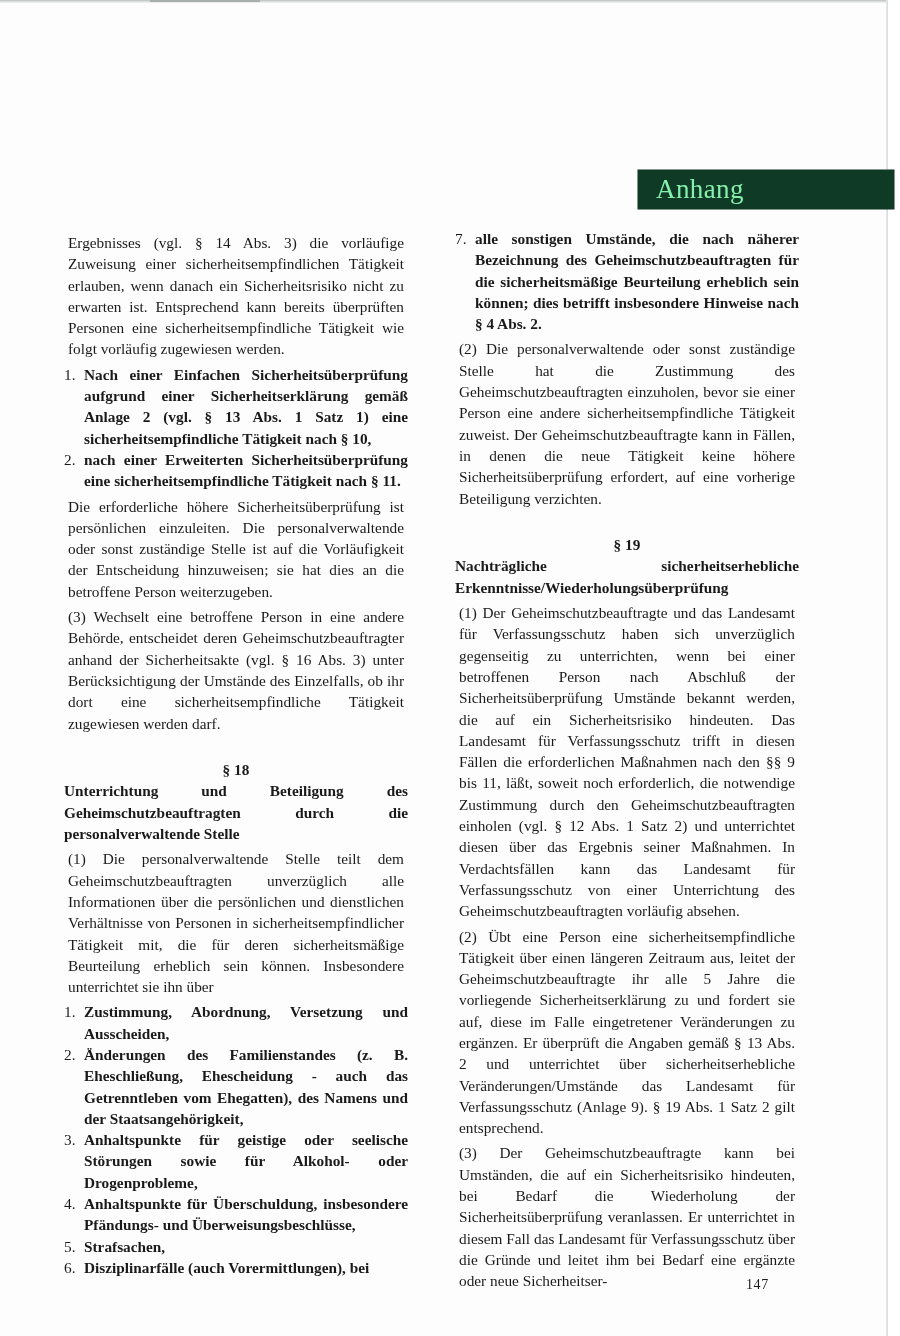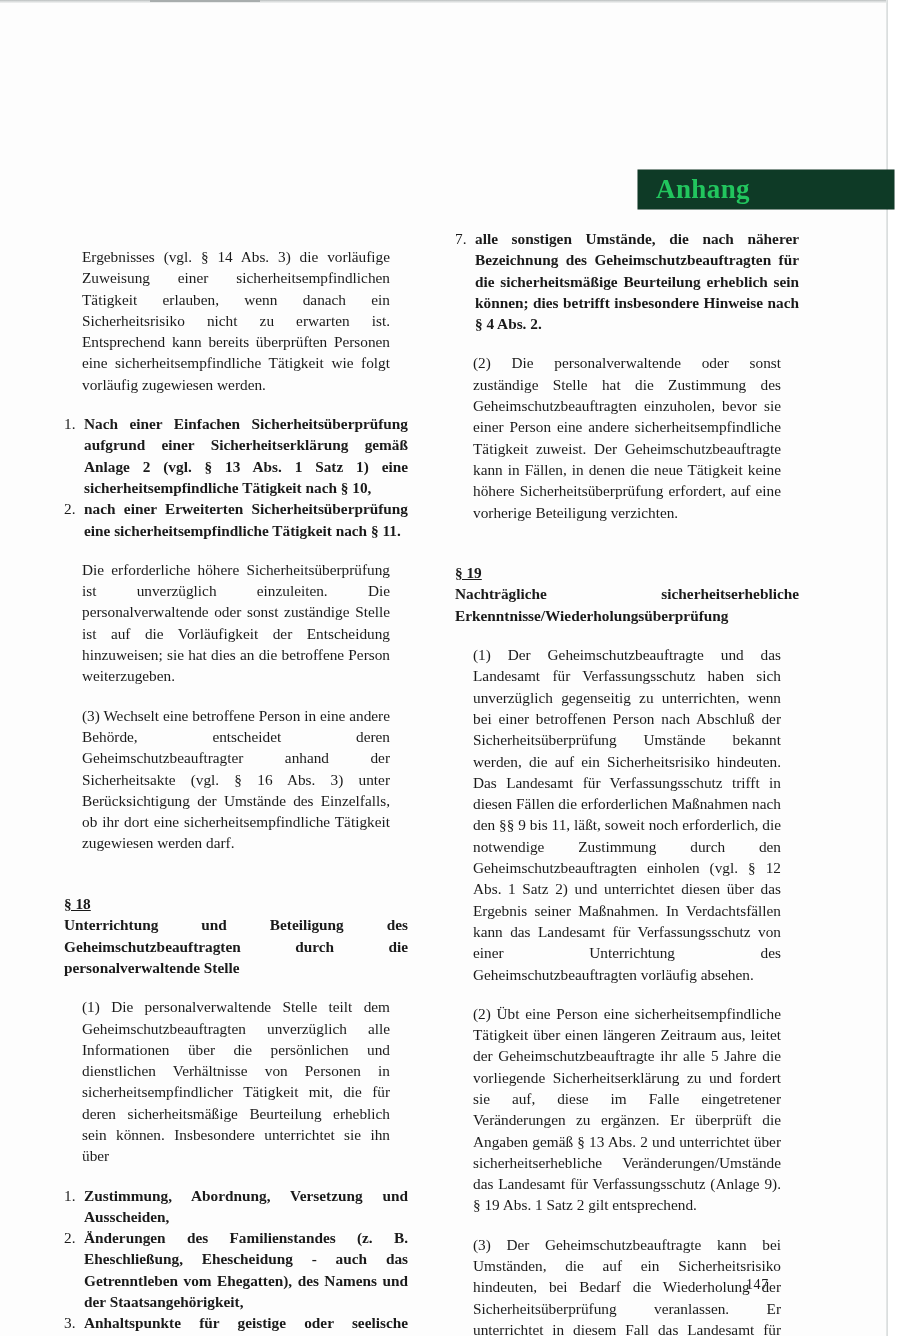--- a/index.html
+++ b/index.html
@@ -55,24 +55,24 @@
     width: 256px;
     height: 39px;
     background: #0e3a26;
     box-shadow: 0 0 0 0.5px #0a2e1e;
   }
   #banner-title {
     position: absolute;
     left: 18px;
     top: 2px;
     font-family: "Liberation Serif", "DejaVu Serif", serif;
-    font-weight: bold;
+    font-weight: normal;
     font-size: 27px;
     letter-spacing: 0.4px;
-    color: #22c55e;
+    color: #86efac;
     line-height: 35px;
   }
 
   
   #content {
     position: absolute;
     left: 0;
     top: 228px;
     width: 900px;
   }
@@ -83,21 +83,21 @@
     line-height: 21.3px;
     text-align: justify;
     text-justify: inter-word;
     -webkit-hyphens: none;
     hyphens: none;
   }
   #col-left  { left: 64px;  width: 344px; }
   #col-right { left: 455px; width: 344px; }
 
   .para {
-    margin: 18px;
+    margin: 4px;
     text-align: justify;
   }
 
   
   .numlist {
     display: flex;
     align-items: flex-start;
   }
   .numlist .num {
     flex: 0 0 auto;
@@ -108,21 +108,21 @@
     flex: 1 1 auto;
     text-align: justify;
     font-weight: bold;
   }
 
   .heading {
     font-weight: bold;
     margin: 0;
     text-align: justify;
   }
-  .heading.ragged { text-align: left; text-decoration: underline; }
+  .heading.ragged { text-align: center; }
 
   .spacer-para { height: 21.3px; }
 
   
   #folio {
     position: absolute;
     left: 746px;
     top: 1277px;
     font-size: 14px;
     letter-spacing: 0.6px;
@@ -147,21 +147,21 @@
     <div class="col" id="col-left">
         <div class="para">Ergebnisses (vgl. § 14 Abs. 3) die vorläufige Zuweisung einer sicherheitsempfindlichen Tätigkeit erlauben, wenn danach ein Sicherheitsrisiko nicht zu erwarten ist. Entsprechend kann bereits überprüften Personen eine sicherheitsempfindliche Tätigkeit wie folgt vorläufig zugewiesen werden.</div>
         <div class="numlist">
           <span class="num">1.</span>
           <span class="txt">Nach einer Einfachen Sicherheitsüberprüfung aufgrund einer Sicherheitserklärung gemäß Anlage 2 (vgl. § 13 Abs. 1 Satz 1) eine sicherheitsempfindliche Tätigkeit nach § 10,</span>
         </div>
         <div class="numlist">
           <span class="num">2.</span>
           <span class="txt">nach einer Erweiterten Sicherheitsüberprüfung eine sicherheitsempfindliche Tätigkeit nach § 11.</span>
         </div>
-        <div class="para">Die erforderliche höhere Sicherheitsüberprüfung ist unverzüglich einzuleiten. Die personalverwaltende oder sonst zuständige Stelle ist auf die Vorläufigkeit der Entscheidung hinzuweisen; sie hat dies an die betroffene Person weiterzugeben.</div>
+        <div class="para">Die erforderliche höhere Sicherheitsüberprüfung ist persönlichen einzuleiten. Die personalverwaltende oder sonst zuständige Stelle ist auf die Vorläufigkeit der Entscheidung hinzuweisen; sie hat dies an die betroffene Person weiterzugeben.</div>
         <div class="para">(3) Wechselt eine betroffene Person in eine andere Behörde, entscheidet deren Geheimschutzbeauftragter anhand der Sicherheitsakte (vgl. § 16 Abs. 3) unter Berücksichtigung der Umstände des Einzelfalls, ob ihr dort eine sicherheitsempfindliche Tätigkeit zugewiesen werden darf.</div>
         <div class="spacer-para"></div>
         <div class="heading ragged">§ 18</div>
         <div class="heading">Unterrichtung und Beteiligung des Geheimschutzbeauftragten durch die personalverwaltende Stelle</div>
         <div class="para">(1) Die personalverwaltende Stelle teilt dem Geheimschutzbeauftragten unverzüglich alle Informationen über die persönlichen und dienstlichen Verhältnisse von Personen in sicherheitsempfindlicher Tätigkeit mit, die für deren sicherheitsmäßige Beurteilung erheblich sein können. Insbesondere unterrichtet sie ihn über</div>
         <div class="numlist">
           <span class="num">1.</span>
           <span class="txt">Zustimmung, Abordnung, Versetzung und Ausscheiden,</span>
         </div>
         <div class="numlist">

